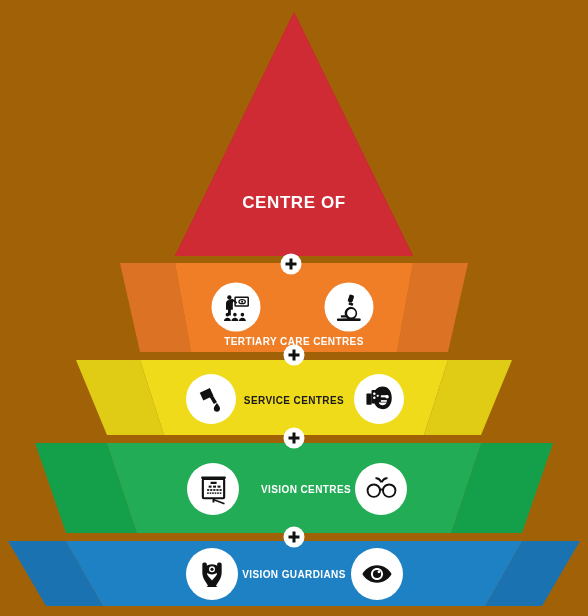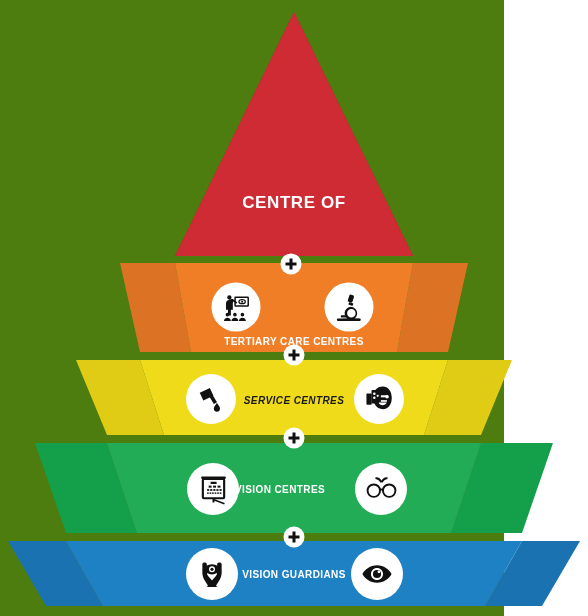--- a/index.html
+++ b/index.html
@@ -1,18 +1,18 @@
 <!DOCTYPE html>
 <html><head>
 <meta charset="utf-8">
 <style>
   html,body{margin:0;padding:0;background:#ffffff;}
   body{width:588px;height:616px;overflow:hidden;
        font-family:"Liberation Sans",sans-serif;}
-  #stage{position:relative;width:504px;height:616px;background:#4d7c0f;}
+  #stage{position:relative;width:588px;height:616px;background:#a16207;}
   #pyr{position:absolute;left:0;top:0;width:588px;height:616px;}
 
   .tier-label{
     position:absolute;
     font-weight:bold;
     letter-spacing:0.4px;
     text-align:center;
     white-space:nowrap;
     transform:translate(-50%,-50%);
     pointer-events:none;
@@ -141,21 +141,21 @@
         <circle cx="11.0" cy="10.4" r="1.35" fill="#fff"></circle>
         <circle cx="11.0" cy="14.6" r="1.35" fill="#fff"></circle>
         <circle cx="14.6" cy="12.6" r="1.2" fill="#fff"></circle>
         <rect x="2.6" y="10.0" width="5.6" height="12.0" rx="0.8"></rect>
         <rect x="18.0" y="12.0" width="7.6" height="2.2" fill="#fff"></rect>
         <rect x="18.0" y="17.2" width="6.4" height="1.8" fill="#fff"></rect>
       </g>
     </svg>
   </div>
 
-  <div class="tier-label small-label lbl-dark" style="left:294px;top:400px;font-style:italic;">SERVICE CENTRES</div>
+  <div class="tier-label small-label lbl-dark" style="left:294px;top:400px;">SERVICE CENTRES</div>
 
   <div class="ico" style="left:213px;top:489px;width:52px;height:52px;">
     <svg viewBox="0 0 32 32" width="31" height="31" aria-hidden="true">
       <g fill="#111">
         <rect x="3.4" y="2.6" width="25.2" height="2.6" rx="0.8"></rect>
         <rect x="5.0" y="5.2" width="22.0" height="19.8" rx="1.0" fill="none" stroke="#111" stroke-width="2.2"></rect>
         <rect x="13.0" y="8.0" width="6.2" height="2.3"></rect>
         <rect x="11.0" y="12.0" width="3.0" height="2.1"></rect>
         <rect x="15.6" y="12.0" width="3.0" height="2.1"></rect>
         <rect x="20.2" y="12.0" width="3.0" height="2.1"></rect>
@@ -181,21 +181,21 @@
       <g fill="none" stroke="#111" stroke-width="2.1">
         <path d="M18 6.6 C15.6 2.6 13.4 1.8 11.4 2.4"></path>
         <path d="M18 6.6 C20.4 2.6 22.6 1.8 24.6 2.4"></path>
         <path d="M9.6 9.0 C13.6 9.0 16.4 12.0 16.4 15.6 C16.4 19.6 13.4 22.6 9.6 22.6 C5.8 22.6 2.8 19.6 2.8 15.6 C2.8 12.0 5.6 9.0 9.6 9.0 Z"></path>
         <path d="M26.4 9.0 C30.4 9.0 33.2 12.0 33.2 15.6 C33.2 19.6 30.2 22.6 26.4 22.6 C22.6 22.6 19.6 19.6 19.6 15.6 C19.6 12.0 22.4 9.0 26.4 9.0 Z"></path>
         <path d="M16.4 14.6 L19.6 14.6"></path>
       </g>
     </svg>
   </div>
 
-  <div class="tier-label small-label lbl-white" style="left:280px;top:489px;">VISION CENTRES</div>
+  <div class="tier-label small-label lbl-white" style="left:306px;top:489px;">VISION CENTRES</div>
 
   <div class="ico" style="left:212px;top:574px;width:52px;height:52px;">
     <svg viewBox="0 0 32 32" width="30" height="30" aria-hidden="true">
       <g fill="#111">
         <path d="M16.0 5.6c-4.6 0-8.2 3.0-9.6 5.4 1.4 2.4 5.0 5.4 9.6 5.4s8.2-3.0 9.6-5.4c-1.4-2.4-5.0-5.4-9.6-5.4zm0 2.2a3.2 3.2 0 1 1 0 6.4 3.2 3.2 0 0 1 0-6.4z"></path>
         <circle cx="16.0" cy="11.0" r="1.7"></circle>
         <path d="M7.6 3.6c-1.1 0-1.9 0.9-1.9 2.0v8.8c0 3.0 0.9 5.8 2.4 8.2l3.2 5.0c0.5 0.8 0.3 1.1-0.4 1.6l-1.0 0.7h7.0v-4.2c0-1.4-0.4-2.4-1.3-3.4l-3.8-4.3c-0.8-0.9-1.2-1.8-1.2-3.0l-0.1-9.4c0-1.1-0.8-2.0-1.9-2.0z"></path>
         <path d="M24.4 3.6c1.1 0 1.9 0.9 1.9 2.0v8.8c0 3.0-0.9 5.8-2.4 8.2l-3.2 5.0c-0.5 0.8-0.3 1.1 0.4 1.6l1.0 0.7h-7.0v-4.2c0-1.4 0.4-2.4 1.3-3.4l3.8-4.3c0.8-0.9 1.2-1.8 1.2-3.0l0.1-9.4c0-1.1 0.8-2.0 1.9-2.0z"></path>
       </g>
     </svg>

